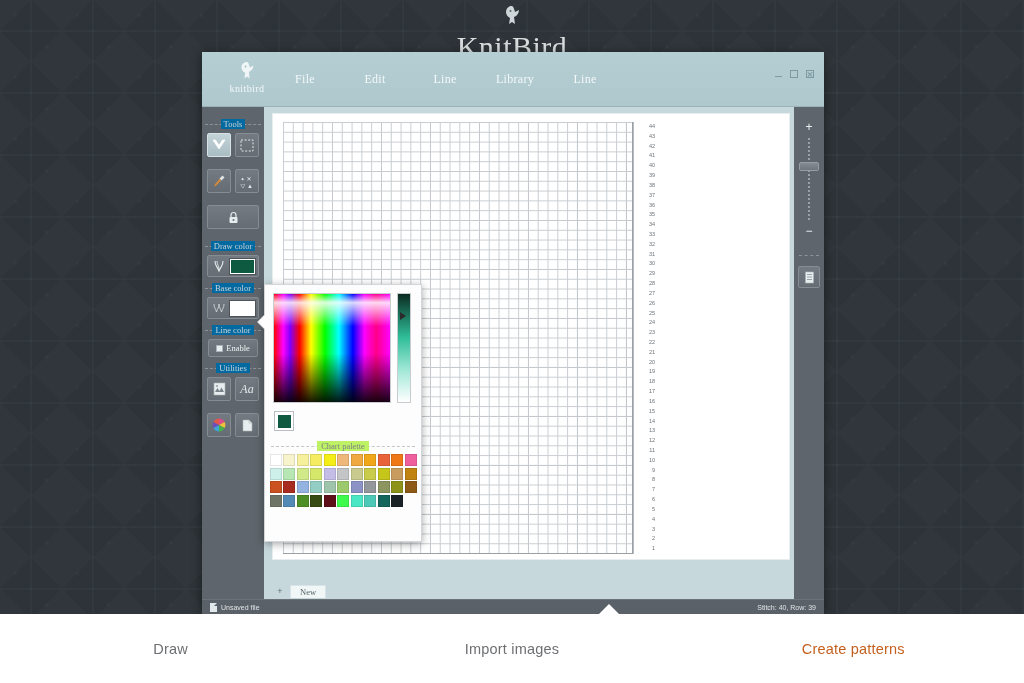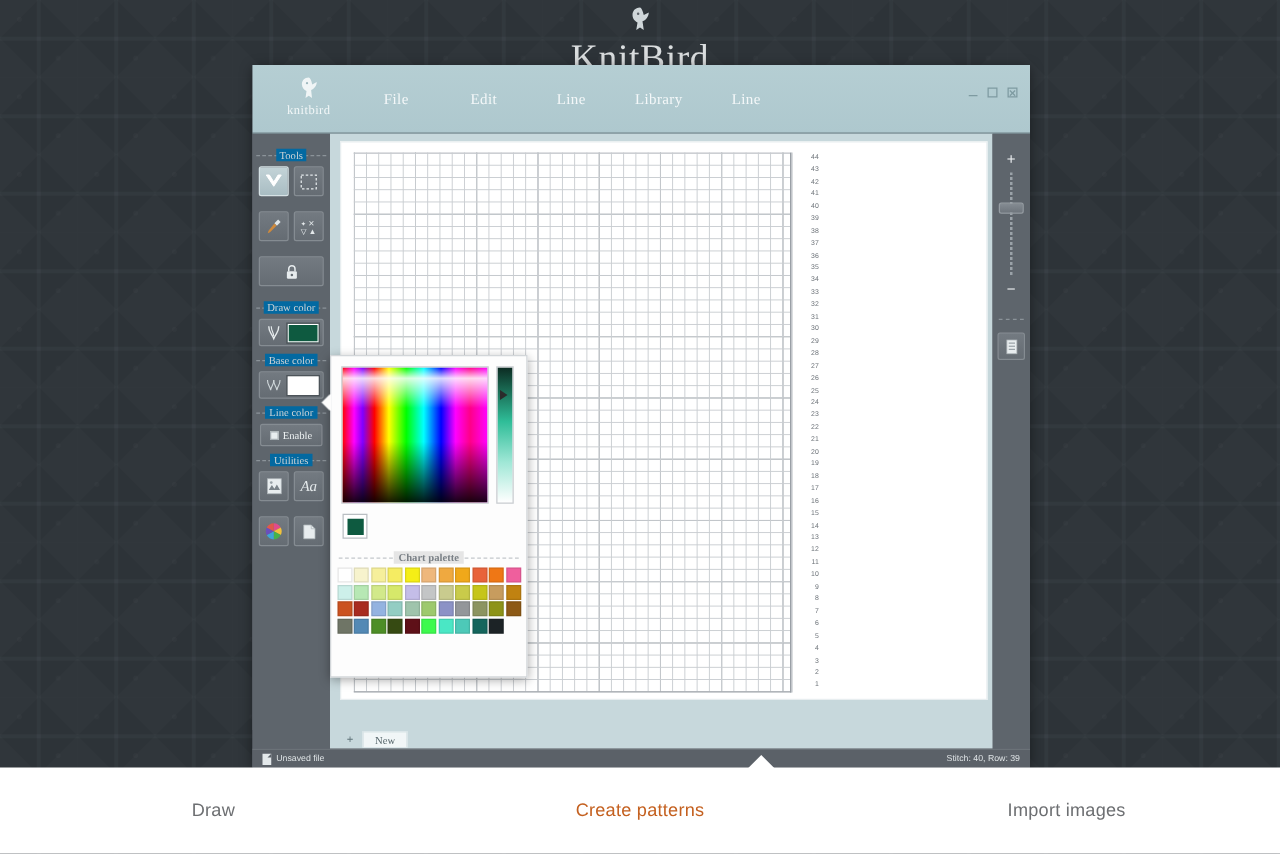--- a/index.html
+++ b/index.html
@@ -70,21 +70,21 @@
   #app-logo-bird { width: 24px; height: 22px; margin-top: 4px; display:block; margin-left:auto; margin-right:auto; }
   #app-logo-text {
     font-family: "Liberation Serif", serif;
     font-size: 10px;
     color: #f2f7f8;
     letter-spacing: 0.4px;
     margin-top: 1px;
   }
   #menubar {
     position: absolute;
-    left: 80px; top: 20px;
+    left: 68px; top: 20px;
     display: flex;
   }
   .menu-item {
     font-family: "Liberation Serif", serif;
     font-size: 12px;
     color: #f4f8f9;
     width: 70px;
     text-align: center;
     cursor: default;
     letter-spacing: 0.3px;
@@ -377,21 +377,21 @@
   #picked-swatch { width: 13px; height: 13px; }
 
   #palette-label {
     font-family: "Liberation Serif", serif;
     font-size: 8.5px;
     color: #7a8086;
     text-align: center;
     margin: 10px 0 3px;
     position: relative;
   }
-  #palette-label span { background: #e5e5e5; padding: 0 4px; position: relative; z-index: 2; font-weight: bold; }
+  #palette-label span { background: #bef264; padding: 0 4px; position: relative; z-index: 2; }
   #palette-label::before {
     content: ""; position: absolute; left: 6px; right: 6px; top: 50%;
     border-top: 1px dashed #c3c8cc; z-index: 1;
   }
   #palette-grid {
     display: grid;
     grid-template-columns: repeat(11, 12px);
     gap: 1.5px;
     justify-content: center;
     padding: 0 5px;
@@ -737,18 +737,18 @@
           </div>
       </div>
 
     </div>
   </div>
 
   <div id="feature-nav">
     <div id="nav-notch"></div>
     <div id="nav-items">
       <div class="nav-item">Draw</div>
+      <div class="nav-item">Import images</div>
       <div class="nav-item active">Create patterns</div>
-      <div class="nav-item">Import images</div>
     </div>
   </div>
 
 </div>
 
 </body></html>

